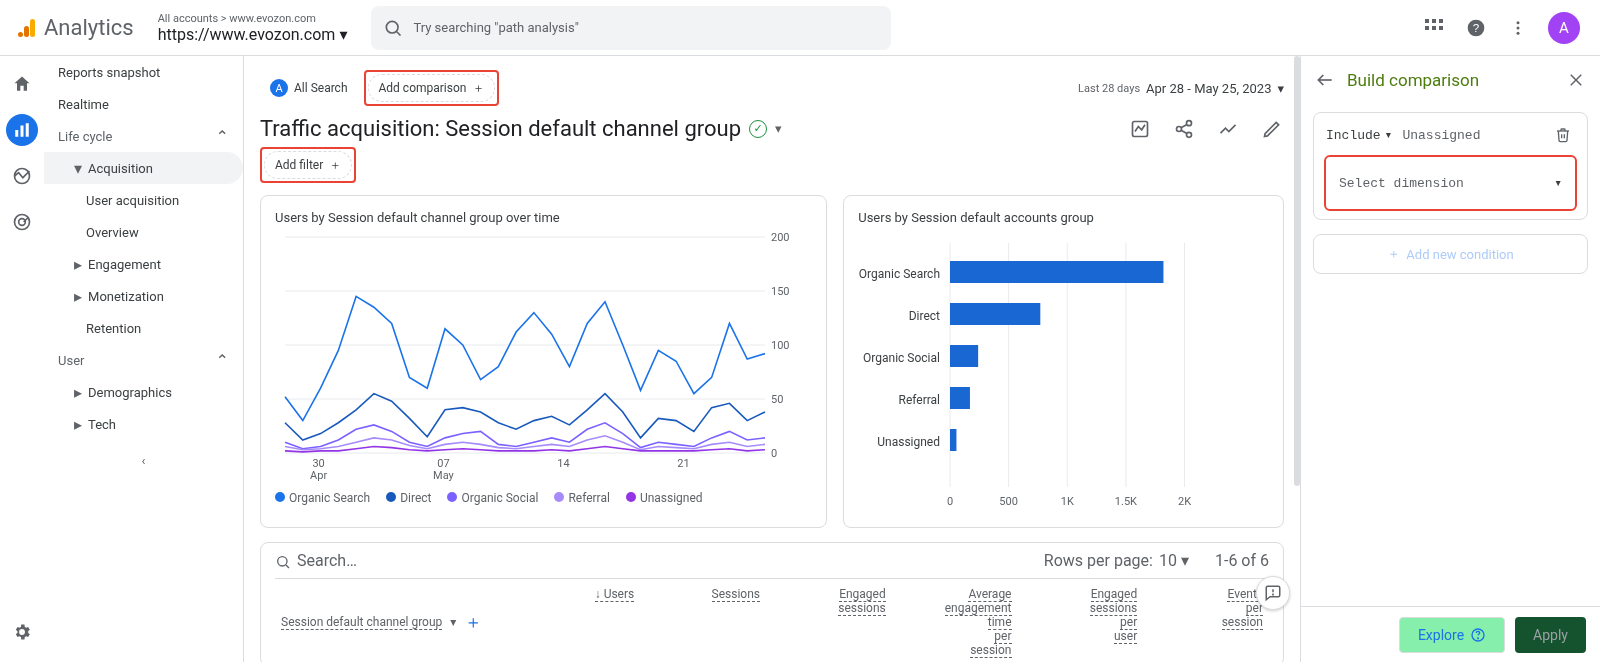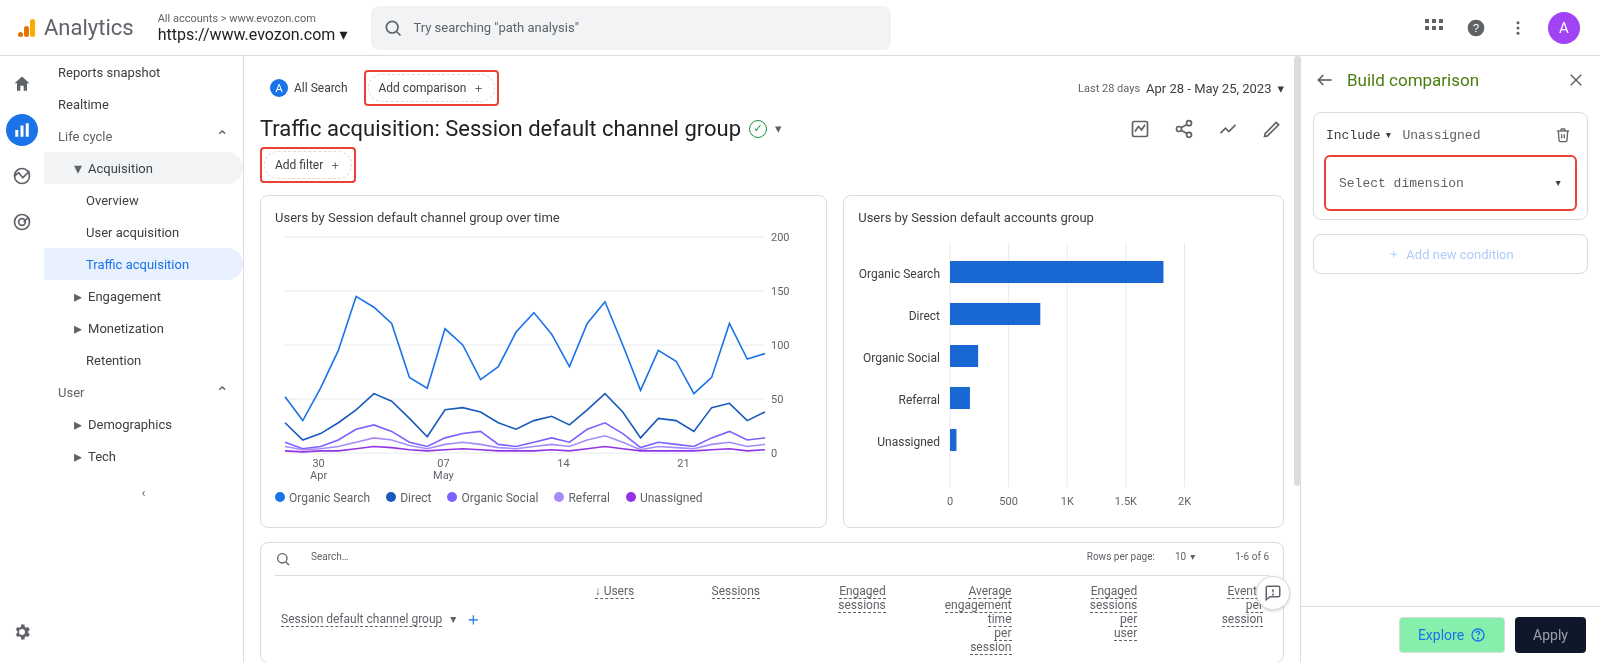--- a/index.html
+++ b/index.html
@@ -65,41 +65,41 @@
   .cards{display:flex;gap:16px;margin-top:12px;}
   .card{border:1px solid var(--g-border);border-radius:8px;padding:14px;}
   .card.left{flex:1.7;}
   .card.right{flex:1.3;}
   .card-title{font-size:13px;color:var(--g-text);margin-bottom:8px;}
   svg.chart{display:block;}
   .legend{display:flex;gap:16px;margin-top:8px;font-size:12px;color:var(--g-text2);align-items:center;}
   .legend .dot{width:10px;height:10px;border-radius:50%;display:inline-block;margin-right:4px;}
 
   .table-wrap{margin-top:14px;border:1px solid var(--g-border);border-radius:8px;padding:8px 14px;}
-  .table-top{font-size:10px;color:var(--g-text2);display:flex;align-items:flex-start;gap:20px;}
+  .table-top{font-size:16px;color:var(--g-text2);display:flex;align-items:flex-end;gap:6px;}
   .table-top .spacer{flex:1;}
   .thead{display:flex;border-top:1px solid var(--g-border);margin-top:8px;padding-top:8px;font-size:12px;color:var(--g-text2);}
   .thead .col{flex:1;text-align:right;padding:0 6px;}
   .thead .col.first{flex:2;text-align:left;display:flex;align-items:center;gap:8px;}
   .col-label{border-bottom:1px dashed var(--g-text2);}
 
   
   .sidepanel{position:absolute;top:56px;right:0;width:300px;bottom:0;border-left:1px solid var(--g-border);display:flex;flex-direction:column;}
   .sp-head{display:flex;align-items:center;height:48px;padding:0 12px;gap:10px;}
   .sp-title{font-size:17px;color:#4d7c0f;flex:1;}
   .sp-section{padding:10px 14px 0 14px;font-size:10.5px;letter-spacing:0.6px;color:var(--g-text2);}
   .sp-box{margin:8px 12px;border:1px solid var(--g-border);border-radius:8px;padding:10px 12px;font-family:Liberation Mono, monospace;}
   .sp-row{display:flex;align-items:center;gap:10px;font-size:13px;}
   .sp-row .lbl{font-weight:500;}
   .dimension-select{margin-top:10px;border:1px solid var(--g-border);border-radius:4px;height:52px;display:flex;align-items:center;padding:0 12px;justify-content:space-between;outline:2px solid var(--g-red);outline-offset:0;border-color:transparent;cursor:pointer;}
   .sp-add{margin:6px 12px;border:1px solid var(--g-border);border-radius:8px;height:40px;display:flex;align-items:center;justify-content:center;color:#aecbfa;font-size:13px;gap:6px;}
   .sp-footer{margin-top:auto;border-top:1px solid var(--g-border);height:56px;display:flex;align-items:center;justify-content:flex-end;gap:10px;padding:0 14px;}
   .btn{height:36px;padding:0 18px;border-radius:4px;font-size:14px;display:flex;align-items:center;gap:6px;cursor:pointer;}
   .btn.outline{border:1px solid var(--g-border);color:var(--g-blue);background:#86efac;}
-  .btn.solid{background:#0f172a;color:#9aa0a6;}
+  .btn.solid{background:#14532d;color:#9aa0a6;}
 
   .feedback-fab{position:absolute;right:310px;top:576px;width:34px;height:34px;border-radius:50%;background:#fff;border:1px solid var(--g-border);display:flex;align-items:center;justify-content:center;color:var(--g-text2);box-shadow:0 1px 3px rgba(0,0,0,.2);}
 
   .scroll-indicator{position:absolute;right:300px;top:56px;width:8px;height:610px;}
   .scroll-thumb{position:absolute;right:0;top:0;width:6px;height:430px;background:#dadce0;border-radius:3px;}
 </style>
 </head>
 <body>
 
 <div class="topbar">
@@ -192,23 +192,22 @@
   <div class="nav-item">Reports snapshot</div>
   <div class="nav-item">Realtime</div>
   <div class="nav-item header">
     <span>Life cycle</span>
     <span class="nav-caret">⌃</span>
   </div>
   <div class="nav-item sub open">
     <span class="nav-caret" style="margin-right:6px;">▾</span>
     <span>Acquisition</span>
   </div>
+  <div class="nav-item sub2">User acquisition</div>
   <div class="nav-item sub2">Overview</div>
-  <div class="nav-item sub2">User acquisition</div>
-  <div class="nav-item sub2 selected">Traffic acquisition</div>
   <div class="nav-item sub">
     <span class="nav-caret" style="margin-right:6px;">▸</span>
     <span>Engagement</span>
   </div>
   <div class="nav-item sub">
     <span class="nav-caret" style="margin-right:6px;">▸</span>
     <span>Monetization</span>
   </div>
   <div class="nav-item sub" style="padding-left:42px;">Retention</div>
   <div class="nav-item header">

